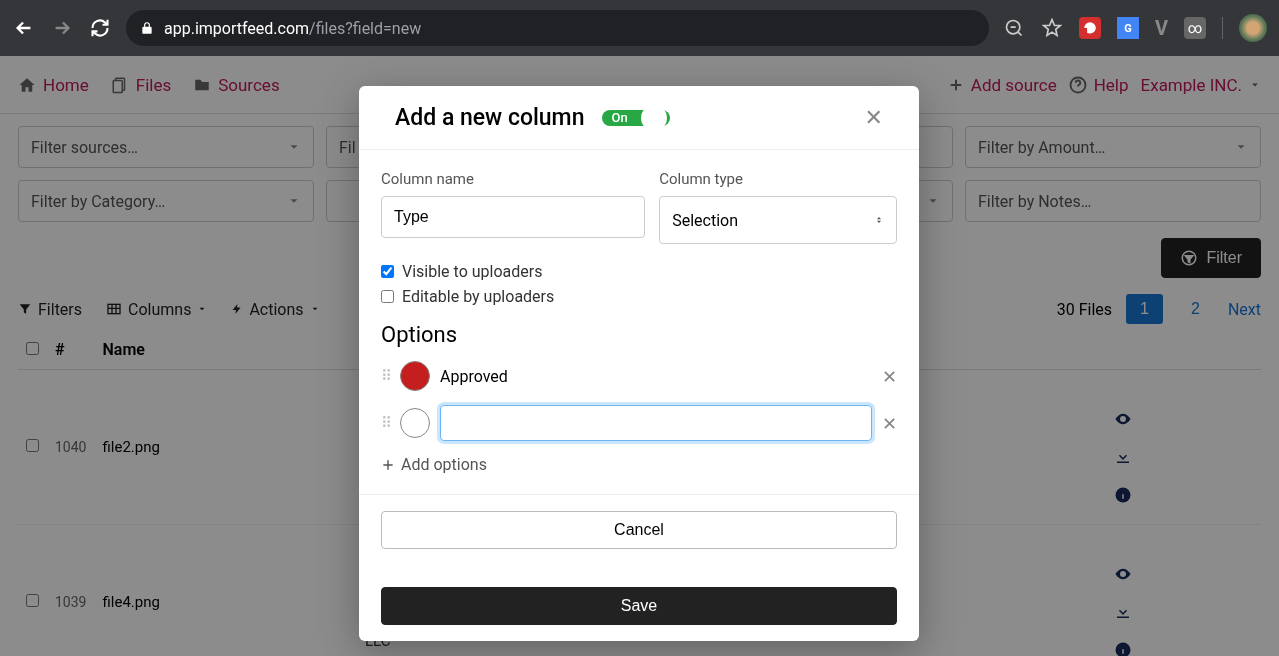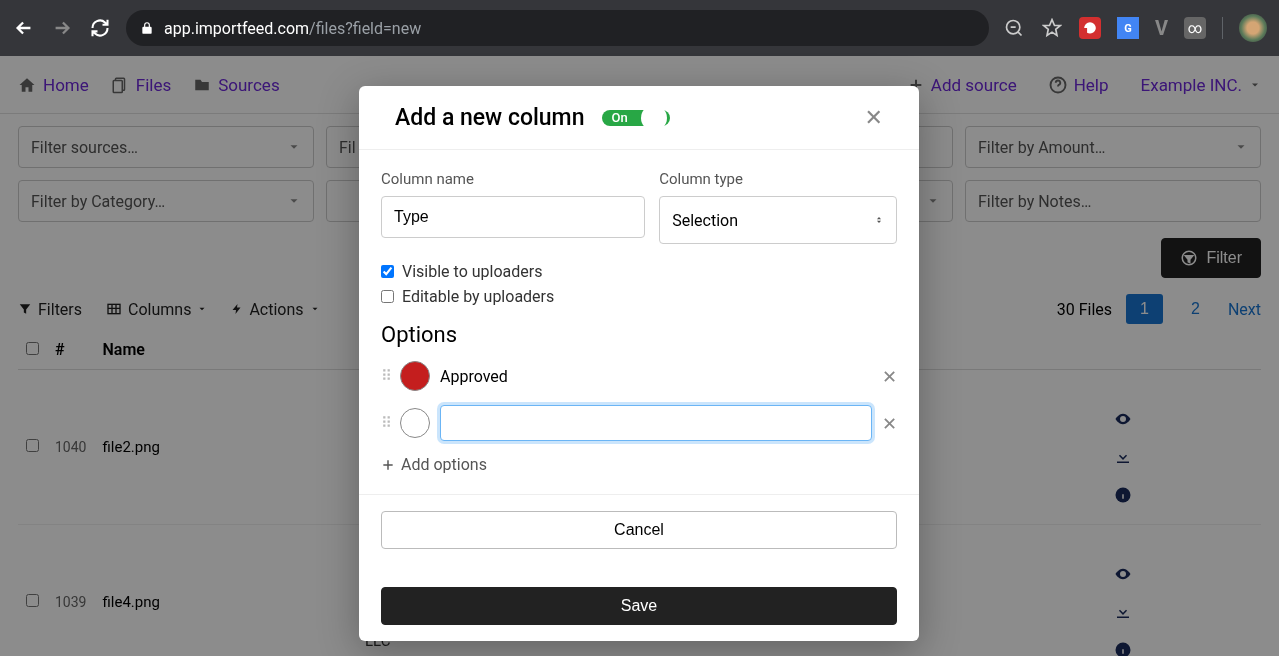--- a/index.html
+++ b/index.html
@@ -18,22 +18,22 @@
 .ext-red { background: #d32f2f; border-radius: 4px; width: 22px; height: 22px; display: flex; align-items: center; justify-content: center; color: #fff; font-size: 14px; }
 .ext-blue { background: #4285f4; width: 22px; height: 22px; display: flex; align-items: center; justify-content: center; color: #fff; font-size: 11px; font-weight: bold; }
 .ext-v { color: #888; font-size: 20px; font-weight: bold; }
 .ext-infinity { background: #666; border-radius: 4px; width: 22px; height: 22px; display: flex; align-items: center; justify-content: center; color: #fff; font-size: 14px; }
 .avatar { width: 28px; height: 28px; border-radius: 50%; background: radial-gradient(circle, #d4a574 30%, #5a7a5a 60%, #333 100%); }
 .divider { width: 1px; height: 22px; background: #5f6368; }
 
 
 .app-nav { background: #fff; border-bottom: 1px solid #e0e0e0; height: 58px; display: flex; align-items: center; padding: 0 18px; justify-content: space-between; }
 .nav-left { display: flex; align-items: center; gap: 22px; }
-.nav-item { display: flex; align-items: center; gap: 7px; color: #6d28d9; font-size: 17px; cursor: pointer; }
-.nav-right { display: flex; align-items: flex-start; gap: 32px; }
+.nav-item { display: flex; align-items: center; gap: 7px; color: #be185d; font-size: 17px; cursor: pointer; }
+.nav-right { display: flex; align-items: flex-start; gap: 12px; }
 
 
 .filters-row { display: flex; gap: 12px; padding: 12px 18px; flex-wrap: wrap; }
 .filter-select { border: 1px solid #ccc; border-radius: 4px; height: 42px; padding: 0 12px; display: flex; align-items: center; justify-content: space-between; color: #555; font-size: 16px; background: #fff; min-width: 296px; }
 .chev { color: #888; }
 
 
 .action-row { display: flex; justify-content: flex-end; padding: 4px 18px 10px; gap: 10px; }
 .btn-dark { background: #222; color: #fff; border: 1px solid #222; border-radius: 4px; padding: 10px 18px; font-size: 16px; display: flex; align-items: center; gap: 8px; }
 .btn-light { background: #fff; color: #222; border: 1px solid #999; border-radius: 4px; padding: 10px 18px; font-size: 16px; display: flex; align-items: center; gap: 8px; }

